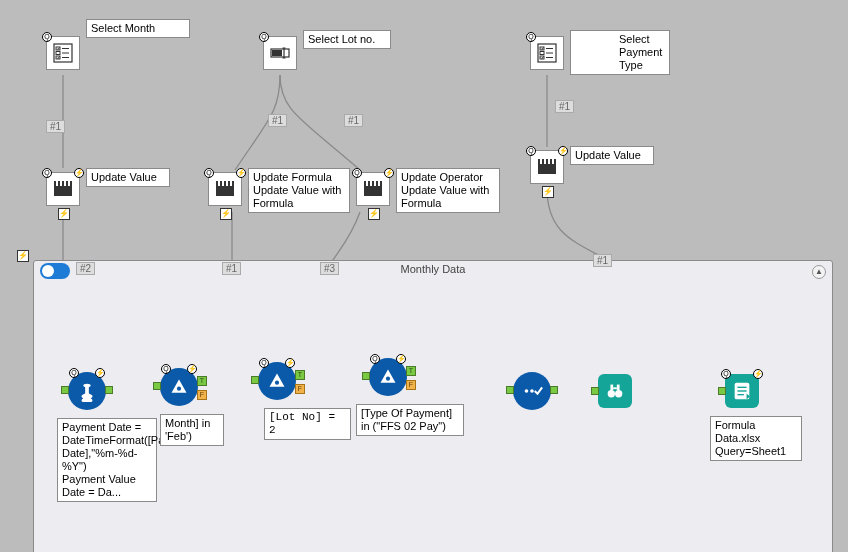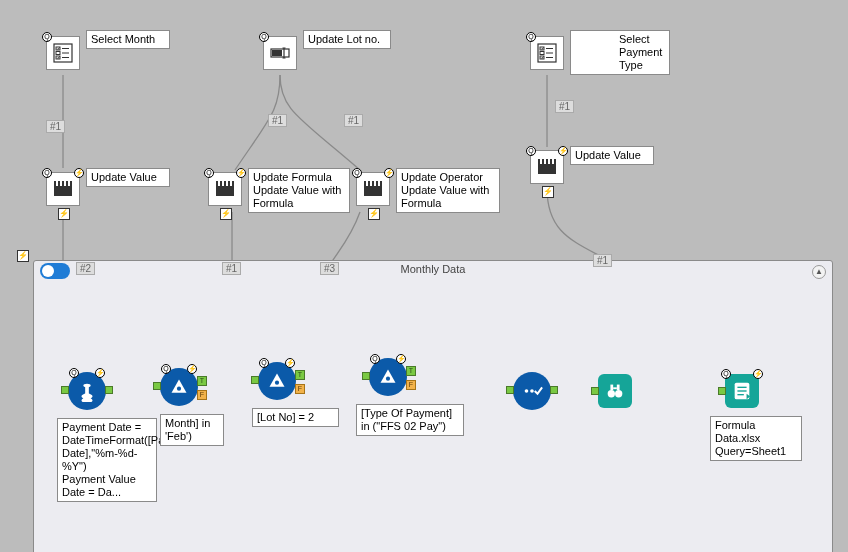--- a/index.html
+++ b/index.html
@@ -192,35 +192,35 @@
       <rect x="5" y="10.5" width="4" height="3" fill="none" stroke="#333"></rect>
       <rect x="5" y="15" width="4" height="3" fill="none" stroke="#333"></rect>
         <path d="M6 16.5 l1 1 l1.5 -2" stroke="#333" fill="none"></path>
       <line x1="11" y1="7.5" x2="18" y2="7.5" stroke="#333"></line>
       <line x1="11" y1="12" x2="18" y2="12" stroke="#333"></line>
       <line x1="11" y1="16.5" x2="18" y2="16.5" stroke="#333"></line>
     </svg>
     <div class="q-badge">Q</div>
   </div>
 </div>
-<div class="tool-label" style="left:86px;top:30px;width:84px;">Select Month</div>
+<div class="tool-label" style="left:86px;top:19px;width:104px;">Select Month</div>
 
 <div class="tool-node" style="left:263px;top:36px;">
   <div class="tool-icon">
     <svg width="24" height="24" viewBox="0 0 24 24">
       <rect x="3" y="8" width="18" height="8" fill="none" stroke="#333" stroke-width="1.2"></rect>
       <rect x="4" y="9" width="10" height="6" fill="#333"></rect>
       <line x1="16" y1="7" x2="16" y2="17" stroke="#333" stroke-width="1.2"></line>
       <line x1="14.5" y1="7" x2="17.5" y2="7" stroke="#333"></line>
       <line x1="14.5" y1="17" x2="17.5" y2="17" stroke="#333"></line>
     </svg>
     <div class="q-badge">Q</div>
   </div>
 </div>
-<div class="tool-label" style="left:303px;top:30px;width:88px;">Update Lot no.</div>
+<div class="tool-label" style="left:303px;top:30px;width:88px;">Select Lot no.</div>
 
 <div class="tool-node" style="left:530px;top:36px;">
   <div class="tool-icon">
     <svg width="24" height="24" viewBox="0 0 24 24">
       <rect x="3" y="3" width="18" height="18" fill="none" stroke="#333" stroke-width="1.2"></rect>
       <rect x="5" y="6" width="4" height="3" fill="none" stroke="#333"></rect>
         <path d="M6 7.5 l1 1 l1.5 -2" stroke="#333" fill="none"></path>
       <rect x="5" y="10.5" width="4" height="3" fill="none" stroke="#333"></rect>
       <rect x="5" y="15" width="4" height="3" fill="none" stroke="#333"></rect>
         <path d="M6 16.5 l1 1 l1.5 -2" stroke="#333" fill="none"></path>
@@ -348,21 +348,21 @@
   <svg width="20" height="20" viewBox="0 0 24 24">
       <path d="M12 3 L21 19 L3 19 Z" fill="#fff"></path>
       <circle cx="12" cy="14" r="2.5" fill="#0b5aa9"></circle>
     </svg>
   <div class="q-badge">Q</div>
   <div class="z-badge">⚡</div>
   <div class="out-anchor-r" style="left:-7px;top:14px;"></div>
   <div class="out-t" style="right:-9px;top:8px;">T</div>
   <div class="out-f" style="right:-9px;top:22px;">F</div>
 </div>
-<div class="tool-label" style="left:252px;top:408px;width:87px;">[Lot No] = 2</div>
+<div class="tool-label" style="left:264px;top:408px;width:87px;font-family:Liberation Mono, monospace;">[Lot No] = 2</div>
 
 <div class="round-tool" style="left:369px;top:358px;background:#0b5aa9;color:#fff;">
   <svg width="20" height="20" viewBox="0 0 24 24">
       <path d="M12 3 L21 19 L3 19 Z" fill="#fff"></path>
       <circle cx="12" cy="14" r="2.5" fill="#0b5aa9"></circle>
     </svg>
   <div class="q-badge">Q</div>
   <div class="z-badge">⚡</div>
   <div class="out-anchor-r" style="left:-7px;top:14px;"></div>
   <div class="out-t" style="right:-9px;top:8px;">T</div>

